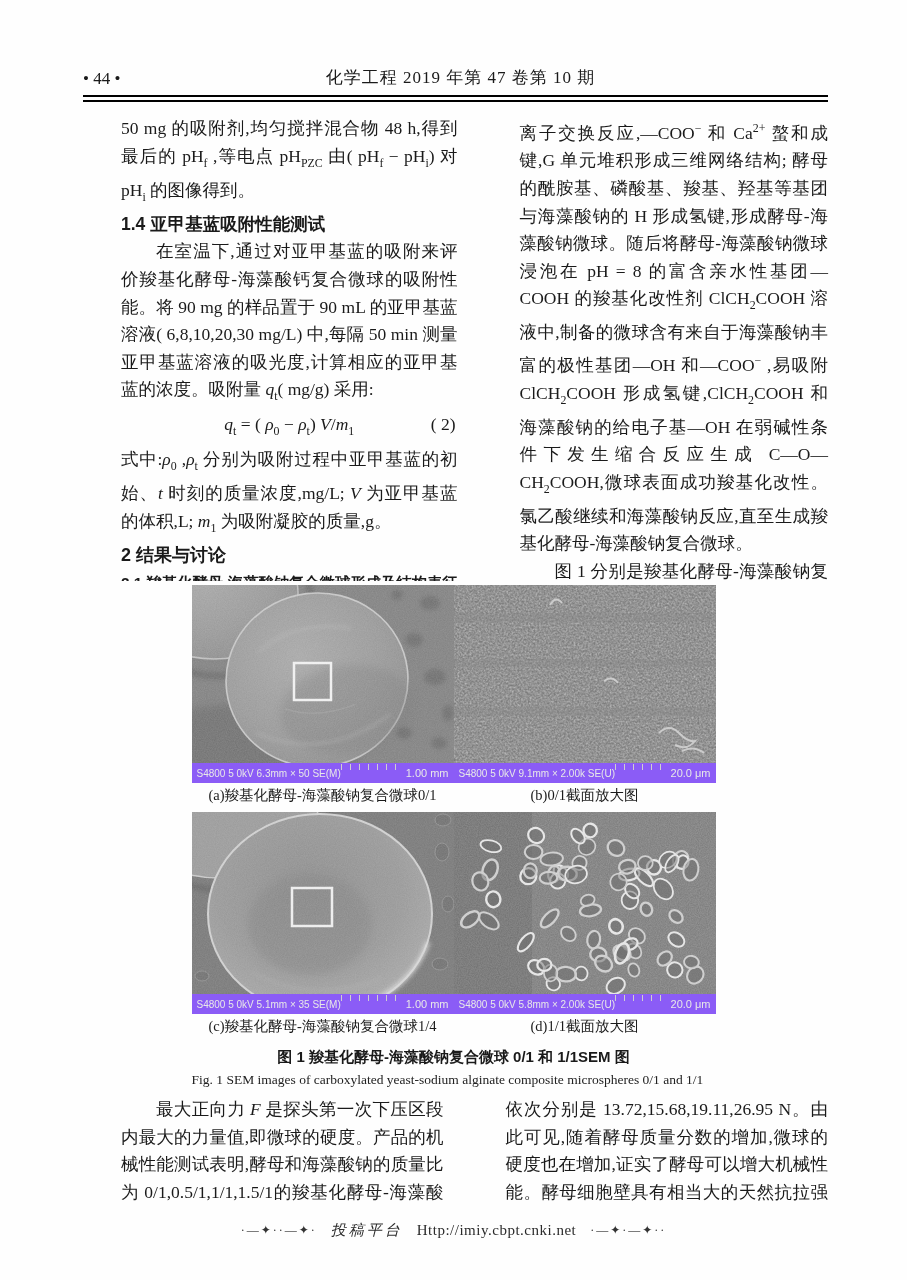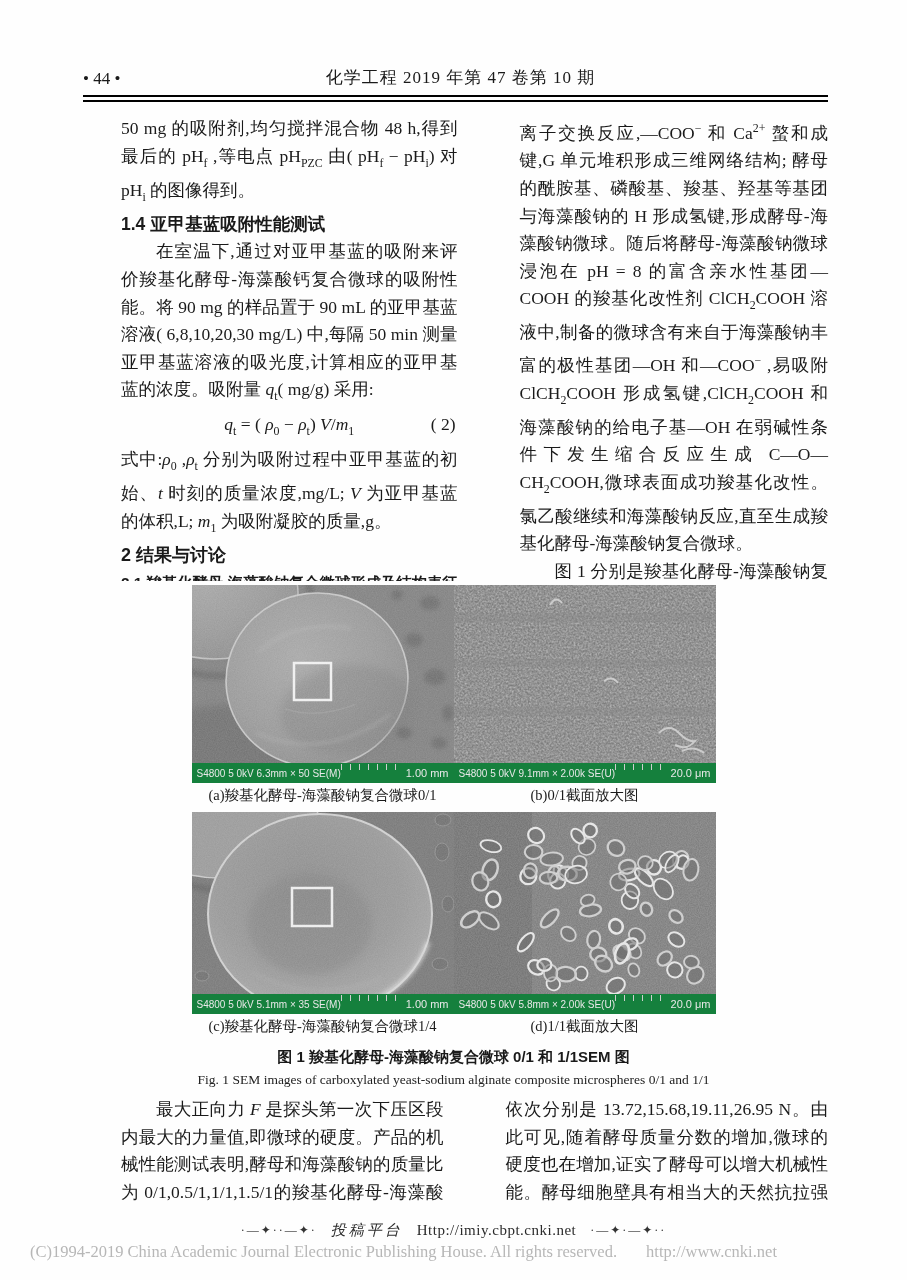--- a/index.html
+++ b/index.html
@@ -29,32 +29,32 @@
   .h-sec{font-size:18px;margin-top:9px;margin-bottom:2px;}
   .h-sub{font-size:15.3px;white-space:nowrap;}
   .formula-row{position:relative;text-align:center;line-height:29px;}
   .formula-row .fnum{position:absolute;right:2px;}
 
   
   .figure{width:524px;margin:4px auto 0;}
   .fig-row{display:flex;}
   .panel{width:262px;}
   .panel svg{display:block;}
-  .bar{height:20px;background:#15803d;display:flex;align-items:center;
+  .bar{height:20px;background:#8b5cf6;display:flex;align-items:center;
        padding:0 5px;box-sizing:border-box;color:#e8e8e8;
        font-family:"Liberation Sans", sans-serif;font-size:10px;white-space:nowrap;}
   .bar .ticks{margin-left:auto;margin-right:6px;width:96px;height:6px;
        align-self:flex-start;margin-top:1px;
        background:repeating-linear-gradient(90deg,#cfcfcf 0 1px,transparent 1px 9px);}
   .bar .bscale{font-size:11px;}
   .cap-row{display:flex;height:22px;margin-top:3px;font-size:14.5px;}
   .cap-row span{width:262px;text-align:center;}
   .fig-title-zh{text-align:center;font-family:"Liberation Sans", sans-serif;
        font-weight:bold;font-size:15px;margin-top:9px;}
-  .fig-title-en{text-align:center;font-size:13.5px;margin-top:5px;color:#222;}
+  .fig-title-en{font-size:13.5px;margin-top:5px;color:#222;}
 
   
   .submitline{margin-top:11px;display:flex;justify-content:center;align-items:center;
        gap:14px;font-size:15px;color:#2b2b2b;}
   .deco{letter-spacing:2px;font-size:12px;color:#333;}
   .platform{font-style:italic;letter-spacing:3px;}
   .platform-url{letter-spacing:0.5px;}
 
   .copyright{position:absolute;left:30px;bottom:18px;width:747px;
        display:flex;justify-content:space-between;
@@ -313,18 +313,14 @@
     </div>
   </div>
 
   <div class="submitline">
     <span class="deco">·—✦··—✦·</span>
     <span class="platform">投稿平台</span>
     <span class="platform-url">Http://imiy.cbpt.cnki.net</span>
     <span class="deco">·—✦·—✦··</span>
   </div>
 
-  <div class="copyright">
-    <span>(C)1994-2019 China Academic Journal Electronic Publishing House. All rights reserved.</span>
-    <span>http://www.cnki.net</span>
-  </div>
 
 </div>
 
 </body></html>

